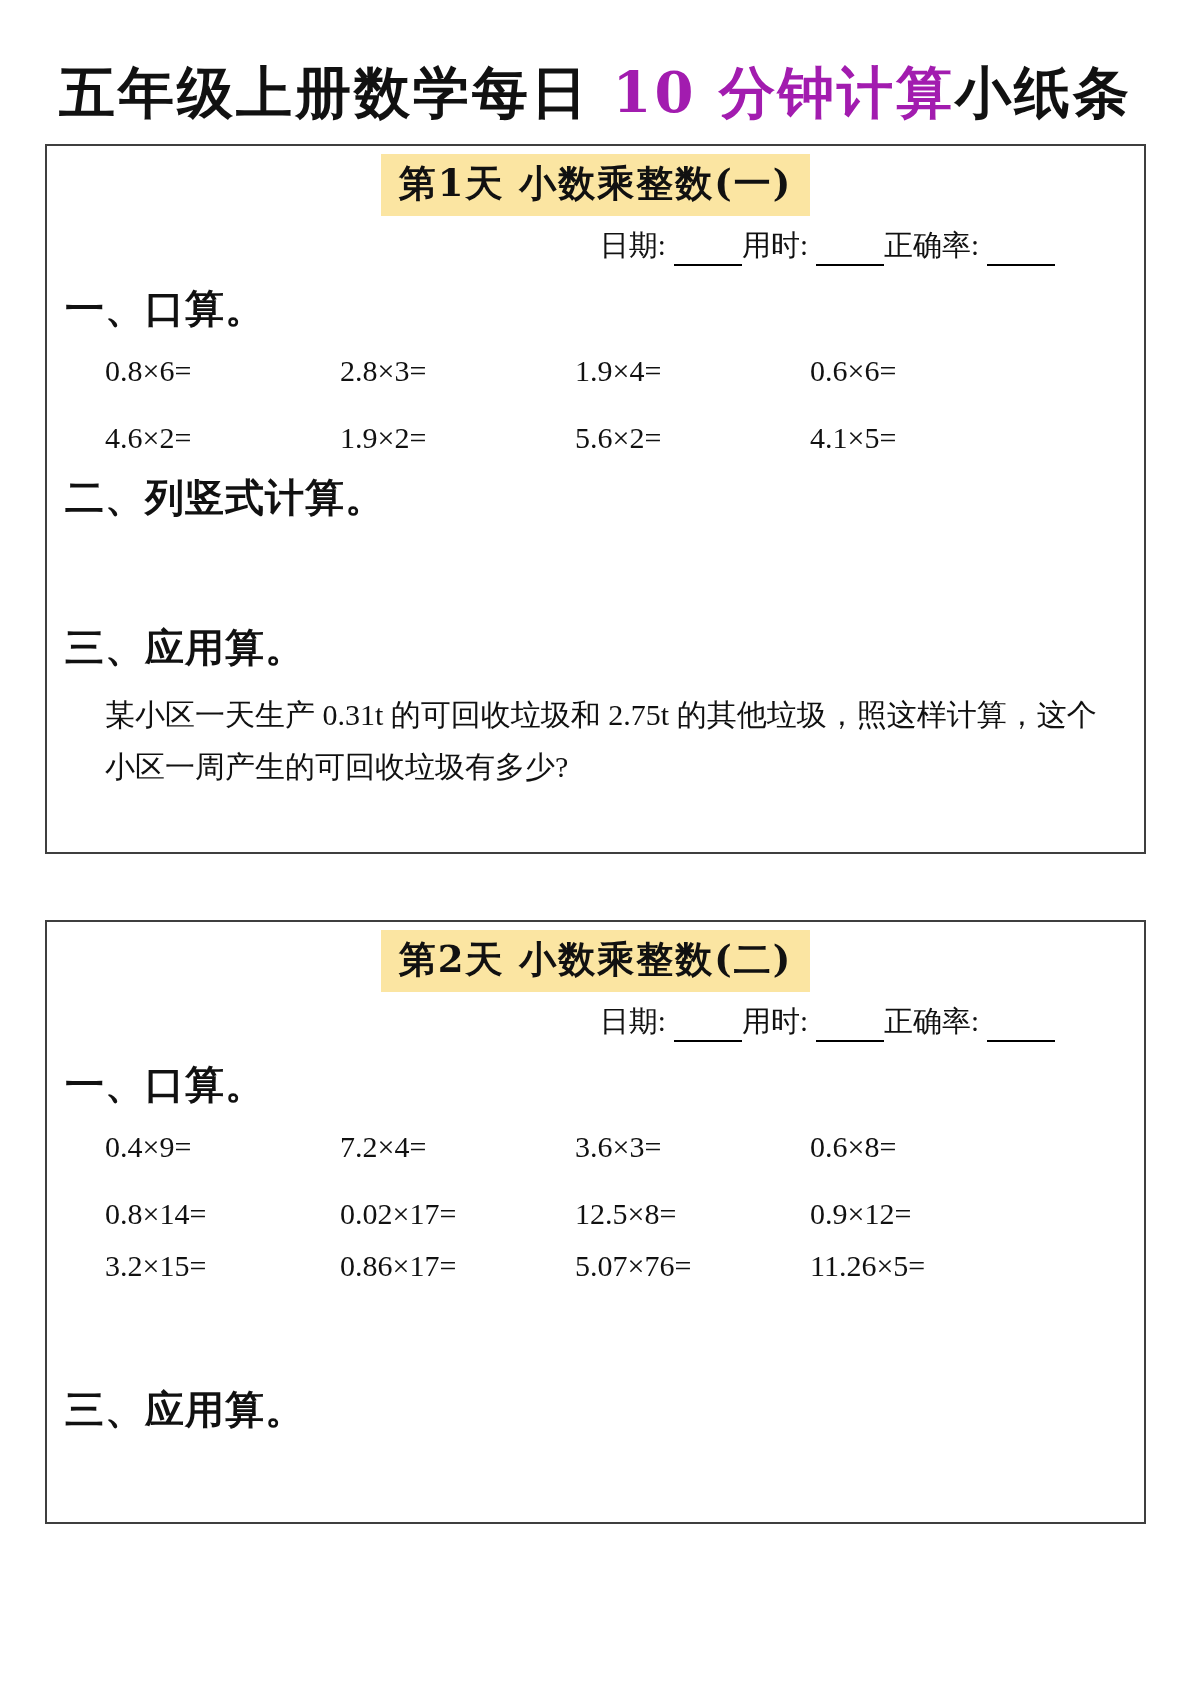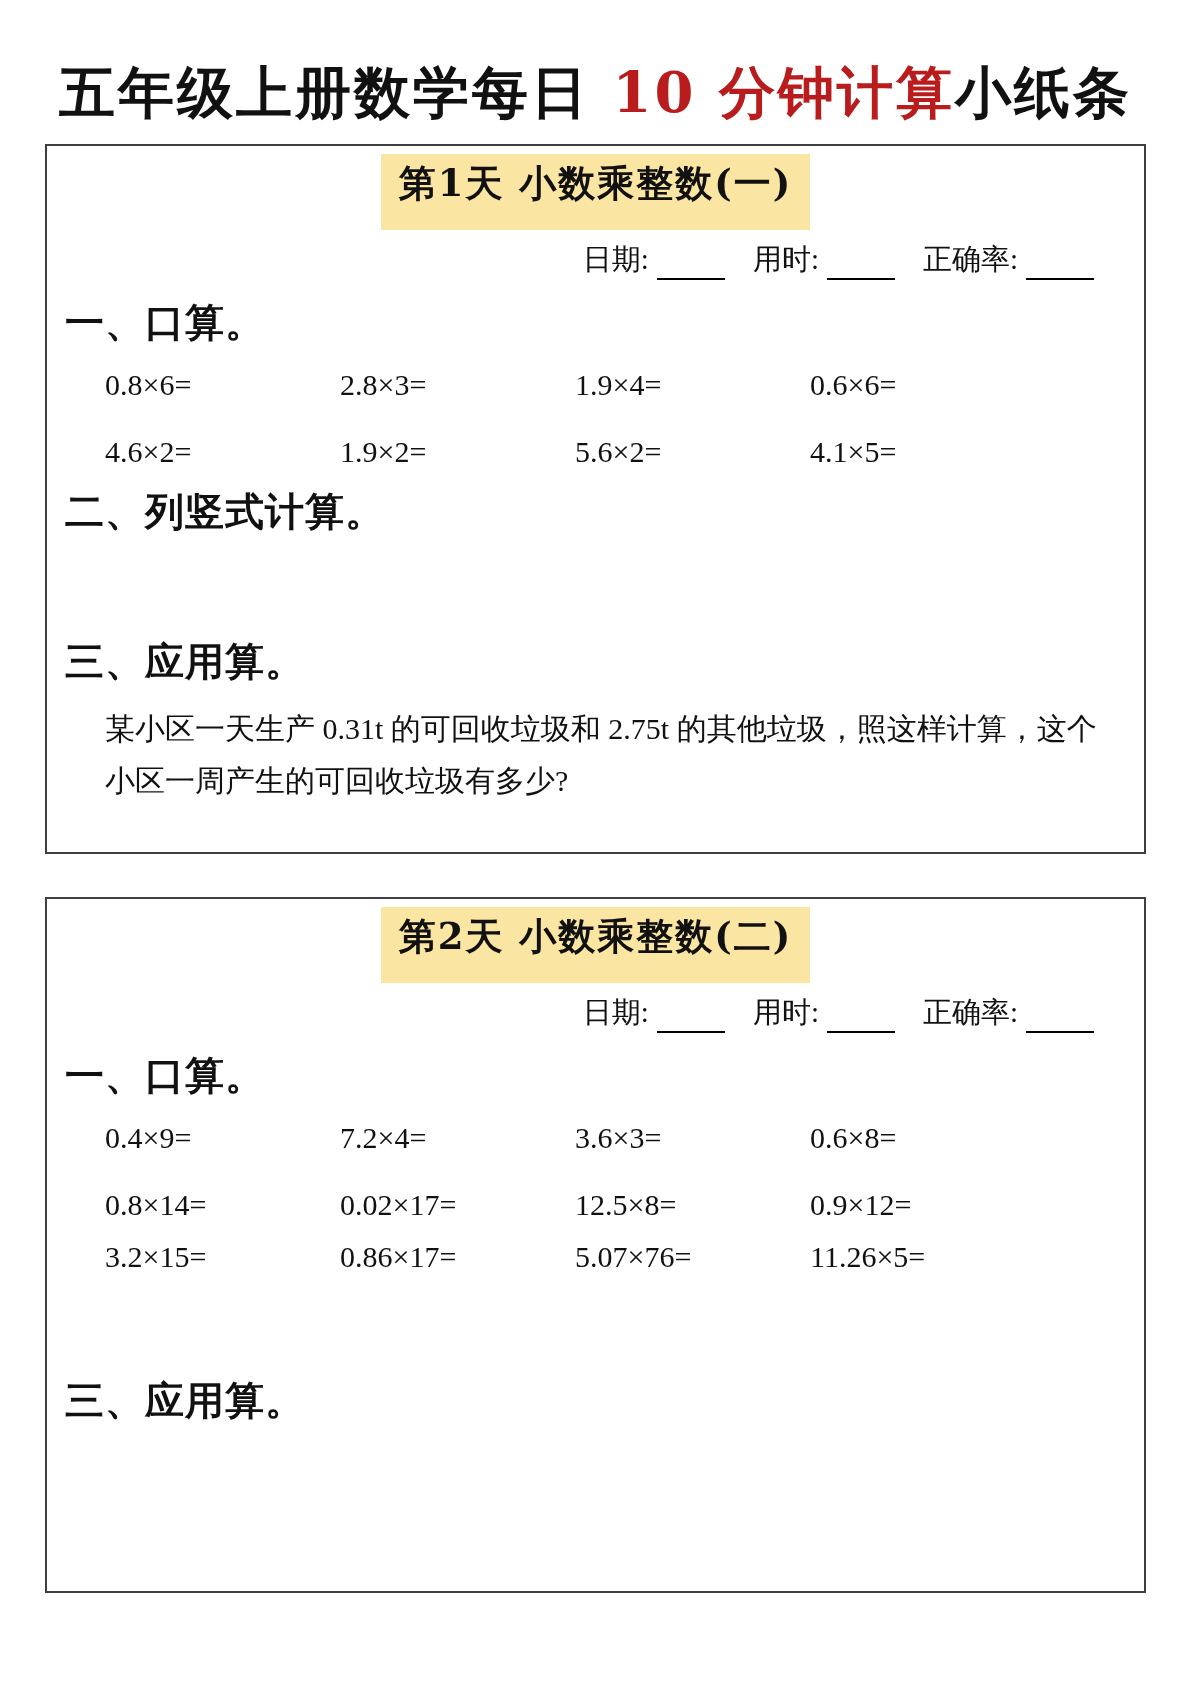--- a/index.html
+++ b/index.html
@@ -15,46 +15,45 @@
   .page-title {
     margin: 60px 0 0 0;
     text-align: center;
     font-size: 56px;
     line-height: 1.15;
     font-weight: bold;
     letter-spacing: 3px;
     font-family: "DejaVu Serif", serif;
     white-space: nowrap;
   }
-  .page-title .red { color: #b91c1c; }
+  .page-title .red { color: #a21caf; }
   .worksheet {
     width: 1101px;
     margin: 20px auto 0 auto;
     border: 2px solid #3f3f3f;
     background: #ffffff;
     overflow: hidden;
   }
   .ws-1 { height: 710px; }
-  .ws-2 { height: 696px; margin-top: 43px; }
+  .ws-2 { height: 604px; margin-top: 66px; }
   .ws-header { text-align: center; margin-top: 8px; }
   .ws-header .hl {
     display: inline-block;
     background: #fbe5a2;
     font-size: 37px;
     font-weight: bold;
-    padding: 5px 18px 21px 18px;
+    padding: 5px 18px 7px 18px;
     letter-spacing: 2px;
     font-family: "DejaVu Serif", serif;
   }
   .date-line {
     display: flex;
     justify-content: flex-end;
     align-items: flex-end;
-    gap: 28px;
-    padding-right: 50px;
+    padding-right: 89px;
     margin-top: 10px;
     font-size: 29px;
     font-family: "Liberation Serif", serif;
   }
   .date-item { display: flex; align-items: flex-end; }
   .blank {
     display: inline-block;
     width: 68px;
     height: 32px;
     border-bottom: 2px solid #000000;

